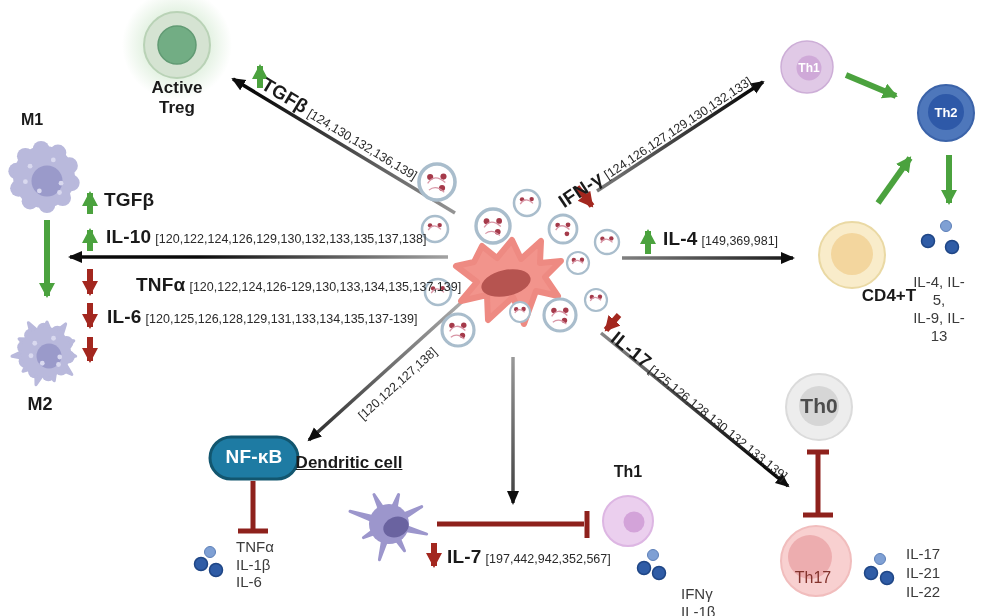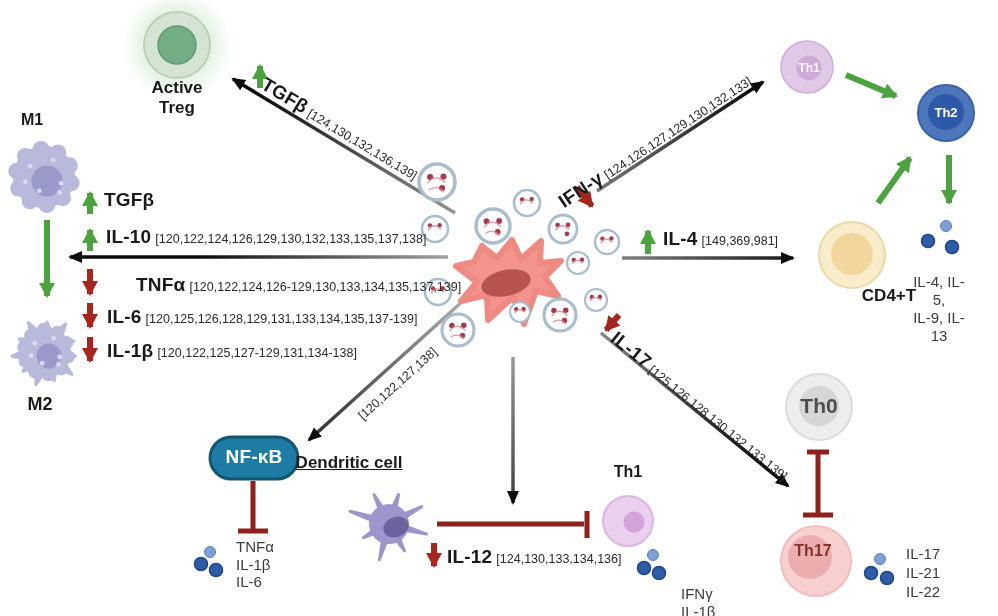--- a/index.html
+++ b/index.html
@@ -325,39 +325,36 @@
 </div>
 <div class="lbl vmid" style="left:106px;top:237px;">
   <span class="big">IL-10</span><span class="refs">[120,122,124,126,129,130,132,133,135,137,138]</span>
 </div>
 <div class="lbl vmid" style="left:94px;top:285px;margin-left:42px;">
   <span class="big">TNFα</span><span class="refs">[120,122,124,126-129,130,133,134,135,137,139]</span>
 </div>
 <div class="lbl vmid" style="left:107px;top:317px;text-align:center;">
   <span class="big">IL-6</span><span class="refs">[120,125,126,128,129,131,133,134,135,137-139]</span>
 </div>
-<div class="lbl vmid" style="left:107px;top:351px;">
-  <span class="big">IL-1β</span><span class="refs">[120,122,125,127-129,131,134-138]</span>
-</div>
 
 <div class="lbl vmid" style="left:663px;top:239px;">
   <span class="big">IL-4</span><span class="refs">[149,369,981]</span>
 </div>
 
 <div class="lbl vmid" style="left:447px;top:557px;">
-  <span class="big">IL-12</span><span class="refs">[124,130,133,134,136]</span>
+  <span class="big">IL-7</span><span class="refs">[197,442,942,352,567]</span>
 </div>
 
 <div class="lbl ctr cellname" style="left:349px;top:463px;text-decoration:underline;">Dendritic cell</div>
 <div class="lbl ctr big white" style="left:254px;top:457px;">NF-κB</div>
 <div class="lbl ctr cellname" style="left:852px;top:296px;margin-left:37px;">CD4+T</div>
 <div class="lbl ctr white" style="left:809px;top:68px;font-weight:700;font-size:12px;">Th1</div>
 <div class="lbl ctr white" style="left:946px;top:112px;font-weight:700;font-size:13px;">Th2</div>
 <div class="lbl ctr" style="left:819px;top:406px;font-weight:700;font-size:21px;color:#4d4d4d;">Th0</div>
-<div class="lbl ctr" style="left:813px;top:551px;font-weight:700;font-size:16px;color:#83332d;">Th17</div>
+<div class="lbl ctr" style="left:813px;top:578px;font-weight:400;font-size:16px;color:#83332d;">Th17</div>
 <div class="lbl ctr" style="left:628px;top:472px;font-weight:700;font-size:16px;">Th1</div>
 
 <div class="lbl ctr outlist pre" style="left:939px;top:269px;line-height:18px;margin-top:40px;">IL-4, IL-5,
 IL-9, IL-13</div>
 <div class="lbl outlist pre" style="left:906px;top:544px;line-height:19px;">IL-17
 IL-21
 IL-22</div>
 <div class="lbl outlist pre" style="left:236px;top:538px;">TNFα
 IL-1β
 IL-6</div>

